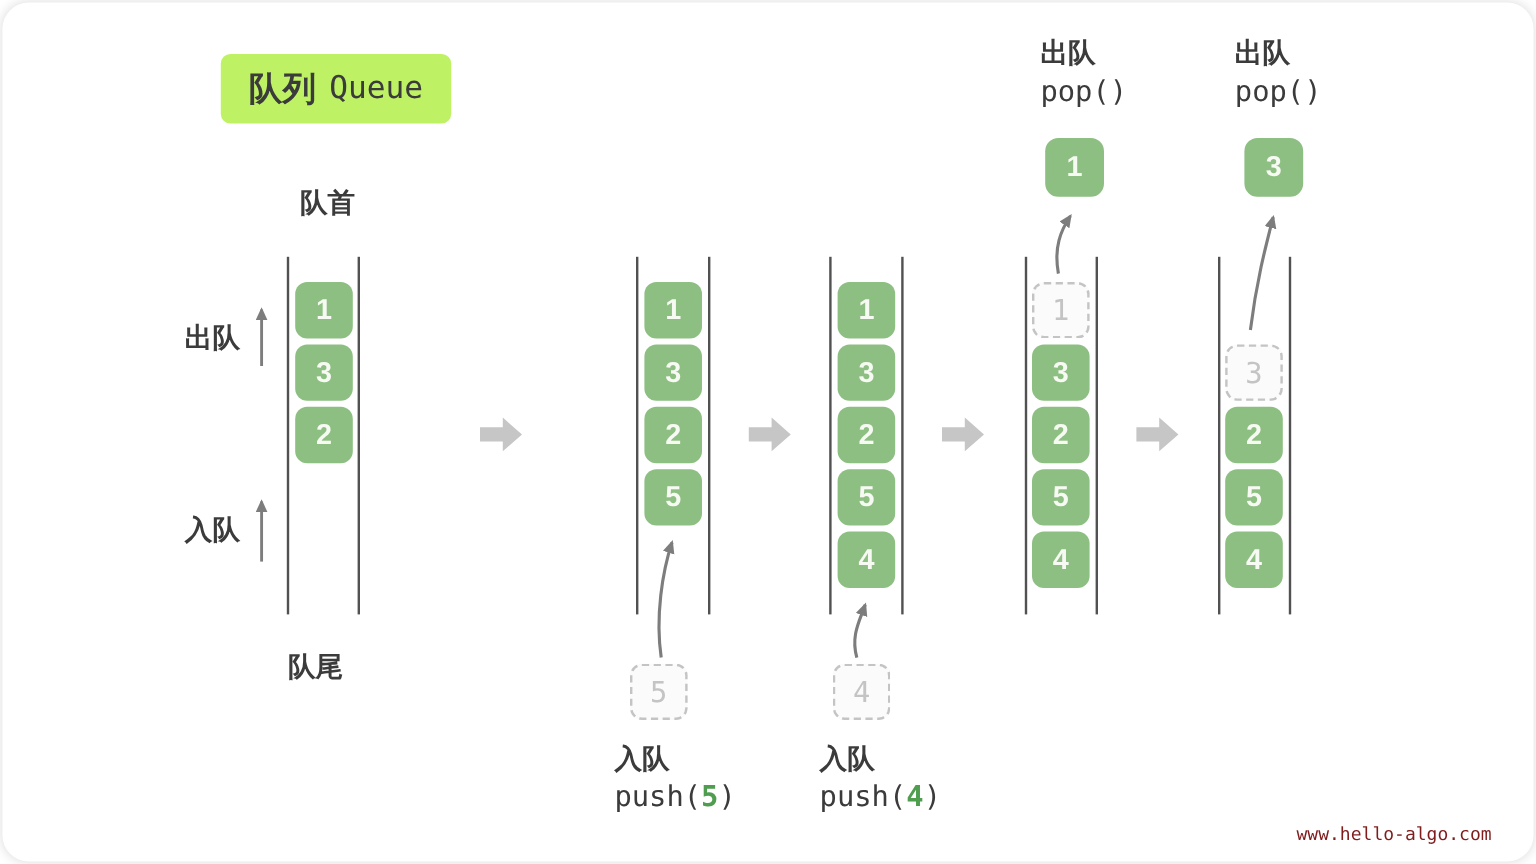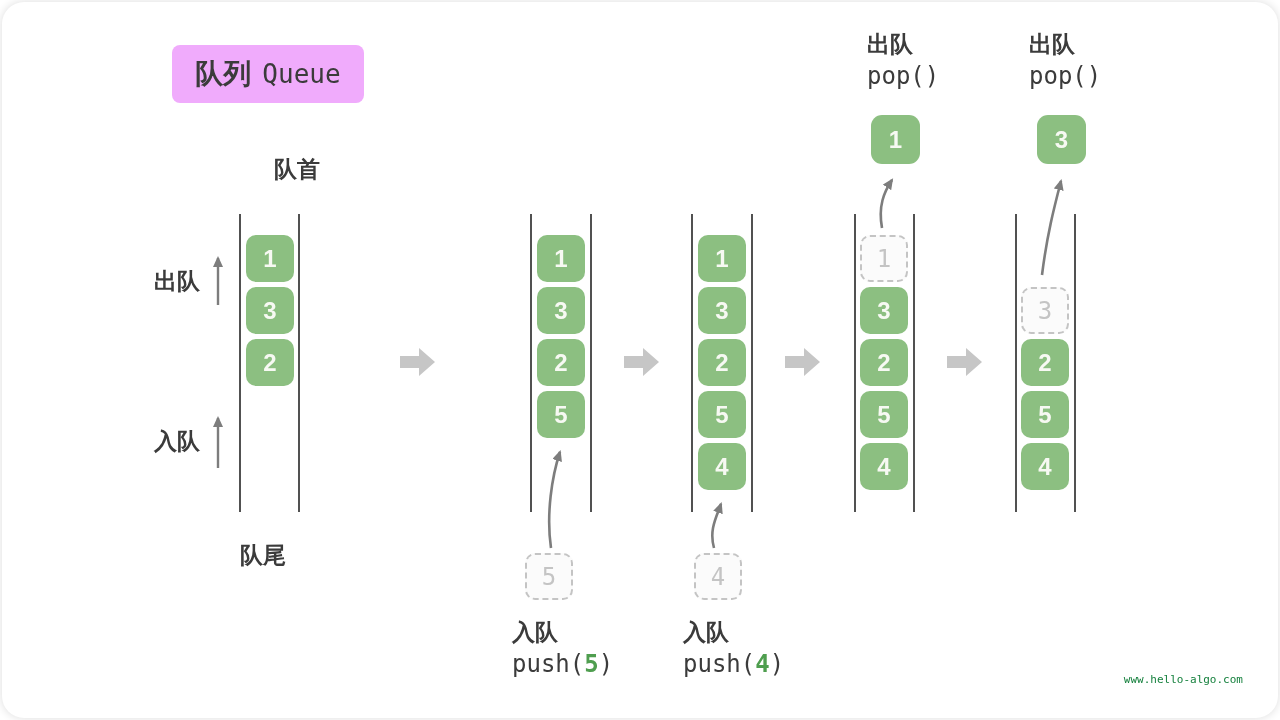--- a/index.html
+++ b/index.html
@@ -13,23 +13,23 @@
     position: absolute;
     left: 2px; top: 2px;
     width: 1276px; height: 716px;
     background: #ffffff;
     border-radius: 22px;
     box-shadow: 0 0 10px rgba(0,0,0,.14);
   }
 
   
   .title-box {
-    position: absolute; left: 170px; top: 43px;
+    position: absolute; left: 182px; top: 43px;
     width: 192px; height: 58px;
-    background: #f0abfc; border-radius: 8px;
+    background: #bef264; border-radius: 8px;
     display: flex; align-items: center; justify-content: center; gap: 11px;
   }
   .title-zh { font-size: 28px; font-weight: 700; color: #3b3b3b; }
   .title-en { font-family: "DejaVu Sans Mono", monospace; font-size: 26px; color: #3b3b3b; }
 
   
   .cn-label {
     position: absolute;
     font-size: 23px; font-weight: 700; color: #3b3b3b;
     white-space: nowrap;
@@ -73,42 +73,42 @@
   .op-caption { position: absolute; white-space: nowrap; }
   .op-caption .zh { font-size: 23px; font-weight: 700; color: #3b3b3b; line-height: 1.0; }
   .op-caption .code {
     margin-top: 8px;
     font-family: "DejaVu Sans Mono", monospace;
     font-size: 24px; color: #3b3b3b; line-height: 1.0;
   }
   .code .arg { color: #4f9e4f; font-weight: 700; }
 
   .watermark {
-    position: absolute; right: 35px; bottom: 32px;
+    position: absolute; right: 35px; bottom: 14px;
     font-family: "DejaVu Sans Mono", monospace;
-    font-size: 11px; color: #15803d;
+    font-size: 15px; color: #7f1d1d;
   }
 
   svg.overlay {
     position: absolute; left: 0; top: 0;
     width: 1280px; height: 720px;
     pointer-events: none;
   }
 </style>
 </head>
 <body>
 
 <div class="card">
 
   <div class="title-box">
     <span class="title-zh">队列</span>
     <span class="title-en">Queue</span>
   </div>
 
-  <div class="cn-label centerx" style="left:271px; top:152px;margin-left:24px;">队首</div>
+  <div class="cn-label centerx" style="left:271px; top:152px;">队首</div>
   <div class="cn-label centerx" style="left:261px; top:538px;">队尾</div>
   <div class="cn-label" style="left:152px; top:264px;">出队</div>
   <div class="cn-label" style="left:152px; top:424px;">入队</div>
 
   <div>
     <div class="wall" style="left:237px;"></div>
     <div class="wall" style="left:296px;"></div>
     <div class="qbox" style="left:244px; top:233px;">1</div>
     <div class="qbox" style="left:244px; top:285px;">3</div>
     <div class="qbox" style="left:244px; top:337px;">2</div>

